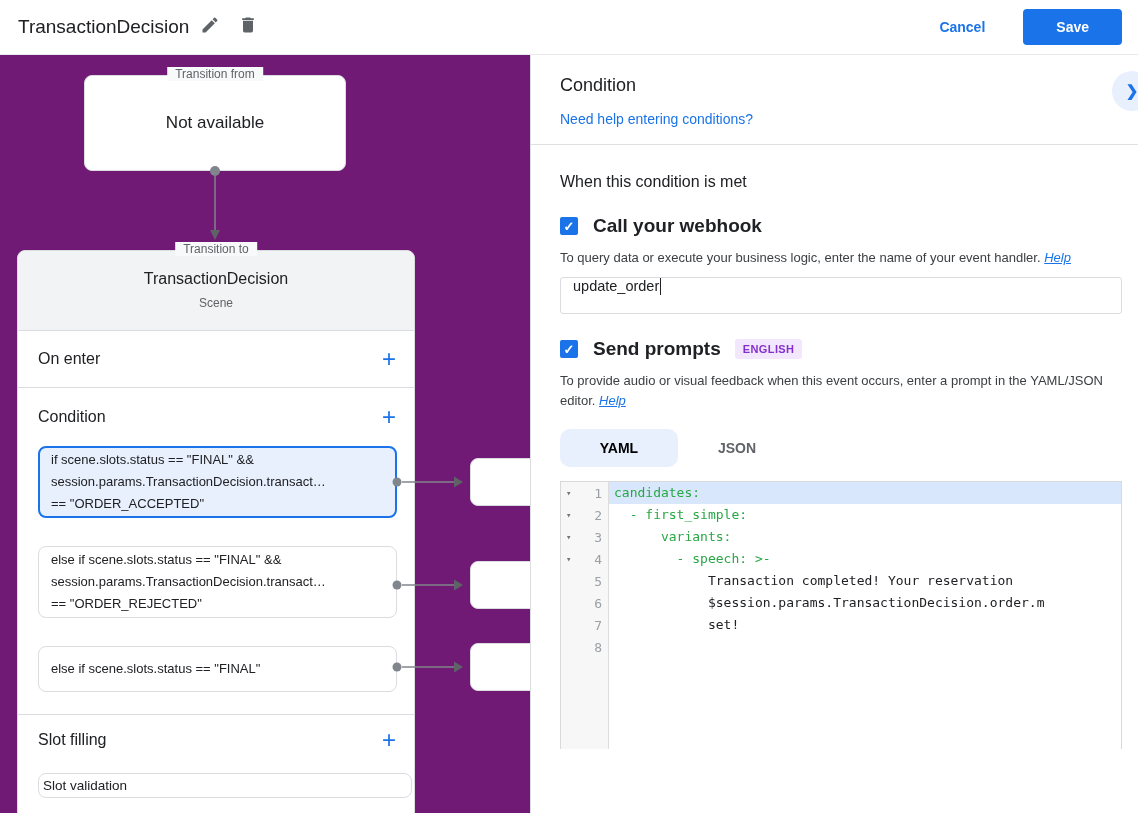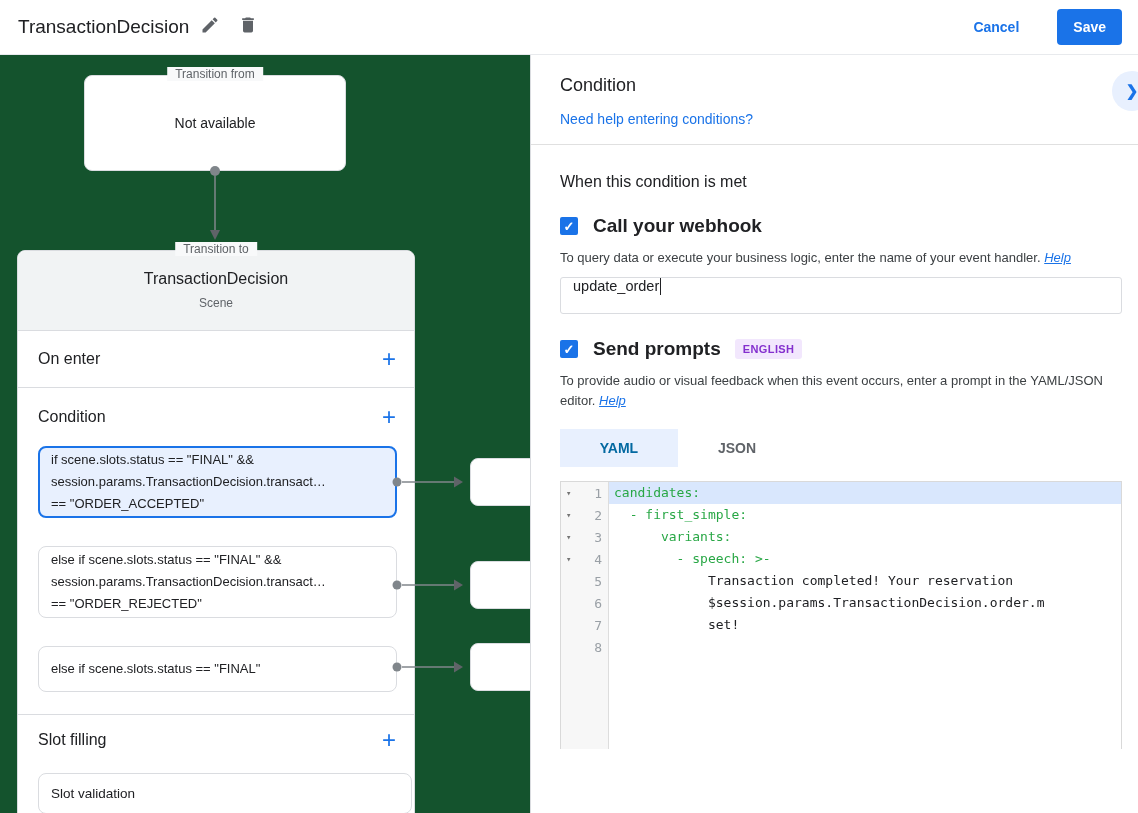--- a/index.html
+++ b/index.html
@@ -6,43 +6,43 @@
   html,body { width:1138px; height:813px; overflow:hidden; }
   body { font-family:"Liberation Sans", sans-serif; color:#202124; background:#fff; position:relative; }
 
   
   .app-header { height:55px; display:flex; align-items:center; padding:0 16px 0 18px; background:#fff; border-bottom:1px solid #e8eaed; }
   .app-title { font-size:19px; color:#202124; }
   .icon-btn { width:34px; height:30px; display:flex; align-items:center; justify-content:center; cursor:pointer; margin-left:4px; }
   .icon-btn svg { fill:#5f6368; }
   .header-spacer { flex:1; }
   .cancel-btn { color:#1a73e8; font-size:14px; font-weight:700; margin-right:38px; cursor:pointer; }
-  .save-btn { background:#1a73e8; color:#fff; font-size:14px; font-weight:700; height:36px; line-height:36px; padding:0 16px; border-radius:4px; cursor:pointer; }
+  .save-btn { background:#1a73e8; color:#fff; font-size:14px; font-weight:700; height:36px; line-height:36px; padding:0 33px; border-radius:4px; cursor:pointer; }
 
   .main { display:flex; height:758px; }
 
   
-  .diagram { width:530px; flex-shrink:0; position:relative; background:#14532d; overflow:hidden; }
+  .diagram { width:530px; flex-shrink:0; position:relative; background:#701a75; overflow:hidden; }
   .box-legend { position:absolute; top:-9px; left:50%; transform:translateX(-50%); background:#f8f9fa; padding:0 8px; font-size:12px; color:#5f6368; white-space:nowrap; }
   .from-box { position:absolute; left:84px; top:20px; width:262px; height:96px; background:#fff; border:1px solid #dadce0; border-radius:8px; display:flex; align-items:center; justify-content:center; }
-  .from-content { font-size:14px; color:#202124; }
+  .from-content { font-size:17px; color:#202124; }
 
   .scene-card { position:absolute; left:17px; top:195px; width:398px; height:630px; background:#fff; border:1px solid #dadce0; border-radius:8px; }
   .scene-header { background:#f1f3f4; border-bottom:1px solid #dadce0; border-radius:8px 8px 0 0; text-align:center; height:80px; padding-top:19px; }
   .scene-title { font-size:16px; color:#202124; }
   .scene-subtitle { font-size:12px; color:#5f6368; margin-top:8px; }
   .section-row { display:flex; align-items:center; justify-content:space-between; padding:0 18px 0 20px; height:56px; font-size:16px; }
   .cond-label-row { height:58px; }
   .plus { color:#1a73e8; font-size:24px; line-height:20px; cursor:pointer; }
   .divider { border-top:1px solid #dadce0; }
 
   .cond-item { margin:0 17px 28px 20px; border:1px solid #dadce0; border-radius:8px; padding:2px 12px; font-size:13px; line-height:22px; background:#fff; color:#202124; cursor:pointer; }
   .cond-item.selected { border:2px solid #1a73e8; background:#e8f0fe; padding:1px 11px; }
   .cond-item.single { padding:11px 12px; margin-bottom:0; }
-  .slot-card { margin:8px 2px 0 20px; border:1px solid #dadce0; border-radius:8px; padding:12px; font-size:13.5px; cursor:pointer; }
+  .slot-card { margin:8px 2px 0 20px; border:1px solid #dadce0; border-radius:8px; padding:4px; font-size:13.5px; cursor:pointer; }
   .sf-divider { margin-top:22px; }
 
   .target-box { position:absolute; left:470px; width:78px; height:48px; background:#fff; border:1px solid #dadce0; border-radius:8px; cursor:pointer; }
   .connectors { position:absolute; left:0; top:0; pointer-events:none; }
 
   
   .panel { flex:1; background:#fff; border-left:1px solid #dadce0; position:relative; padding:0 16px 0 29px; overflow:hidden; }
   .panel-title { margin-top:20px; font-size:18px; color:#202124; }
   .chev-btn { position:absolute; right:-14px; top:16px; width:40px; height:40px; border-radius:50%; background:#e8f0fe; color:#1a73e8; display:flex; align-items:center; justify-content:center; font-size:15px; font-weight:700; cursor:pointer; }
 
@@ -58,21 +58,21 @@
   .checkbox { width:18px; height:18px; background:#1a73e8; border-radius:2px; color:#fff; display:flex; align-items:center; justify-content:center; font-size:13px; font-weight:700; cursor:pointer; flex-shrink:0; }
   .check-label { margin-left:15px; font-size:19px; font-weight:700; color:#202124; }
   .badge { margin-left:14px; background:#f2e7fd; color:#8430ce; font-size:11px; font-weight:700; padding:4px 8px; border-radius:3px; letter-spacing:0.4px; }
   .desc { margin-top:11px; font-size:13px; color:#3c4043; line-height:20px; max-width:562px; }
   .inline-link { color:#1a73e8; text-decoration:underline; cursor:pointer;font-style:italic; }
   .text-input { margin-top:9px; height:37px; border:1px solid #dadce0; border-radius:3px; display:flex; align-items:flex-start; padding:0 12px; font-size:14.5px; background:#fff; cursor:text; }
   .caret { width:1px; height:17px; background:#202124; margin-left:1px; }
 
   .tabs { margin-top:18px; display:flex; }
   .tab { width:118px; height:38px; display:flex; align-items:center; justify-content:center; font-size:14px; font-weight:700; color:#5f6368; cursor:pointer; }
-  .tab.active { background:#e8f0fe; color:#0369a1; }
+  .tab.active { background:#e8f0fe; color:#000000;border-radius:10px; }
 
   .editor { margin-top:14px; border:1px solid #d9d9d9; border-bottom:none; height:268px; display:flex; flex-direction:column; font-family:"DejaVu Sans Mono", monospace; font-size:13px; background:#fff; }
   .ed-line { display:flex; height:22px; flex-shrink:0; }
   .ed-fill { display:flex; flex:1; }
   .gutter { width:48px; flex-shrink:0; background:#f7f7f7; border-right:1px solid #ddd; display:flex; align-items:center; }
   .fold { width:15px; padding-left:5px; font-size:9px; color:#757575; }
   .lnum { flex:1; text-align:right; padding-right:6px; color:#9aa0a6; }
   .code { flex:1; white-space:pre; line-height:22px; padding-left:5px; color:#202124; overflow:hidden; }
   .ed-line.green .code { color:#28a745; }
   .code.hl { background:#d9e7fd; }

